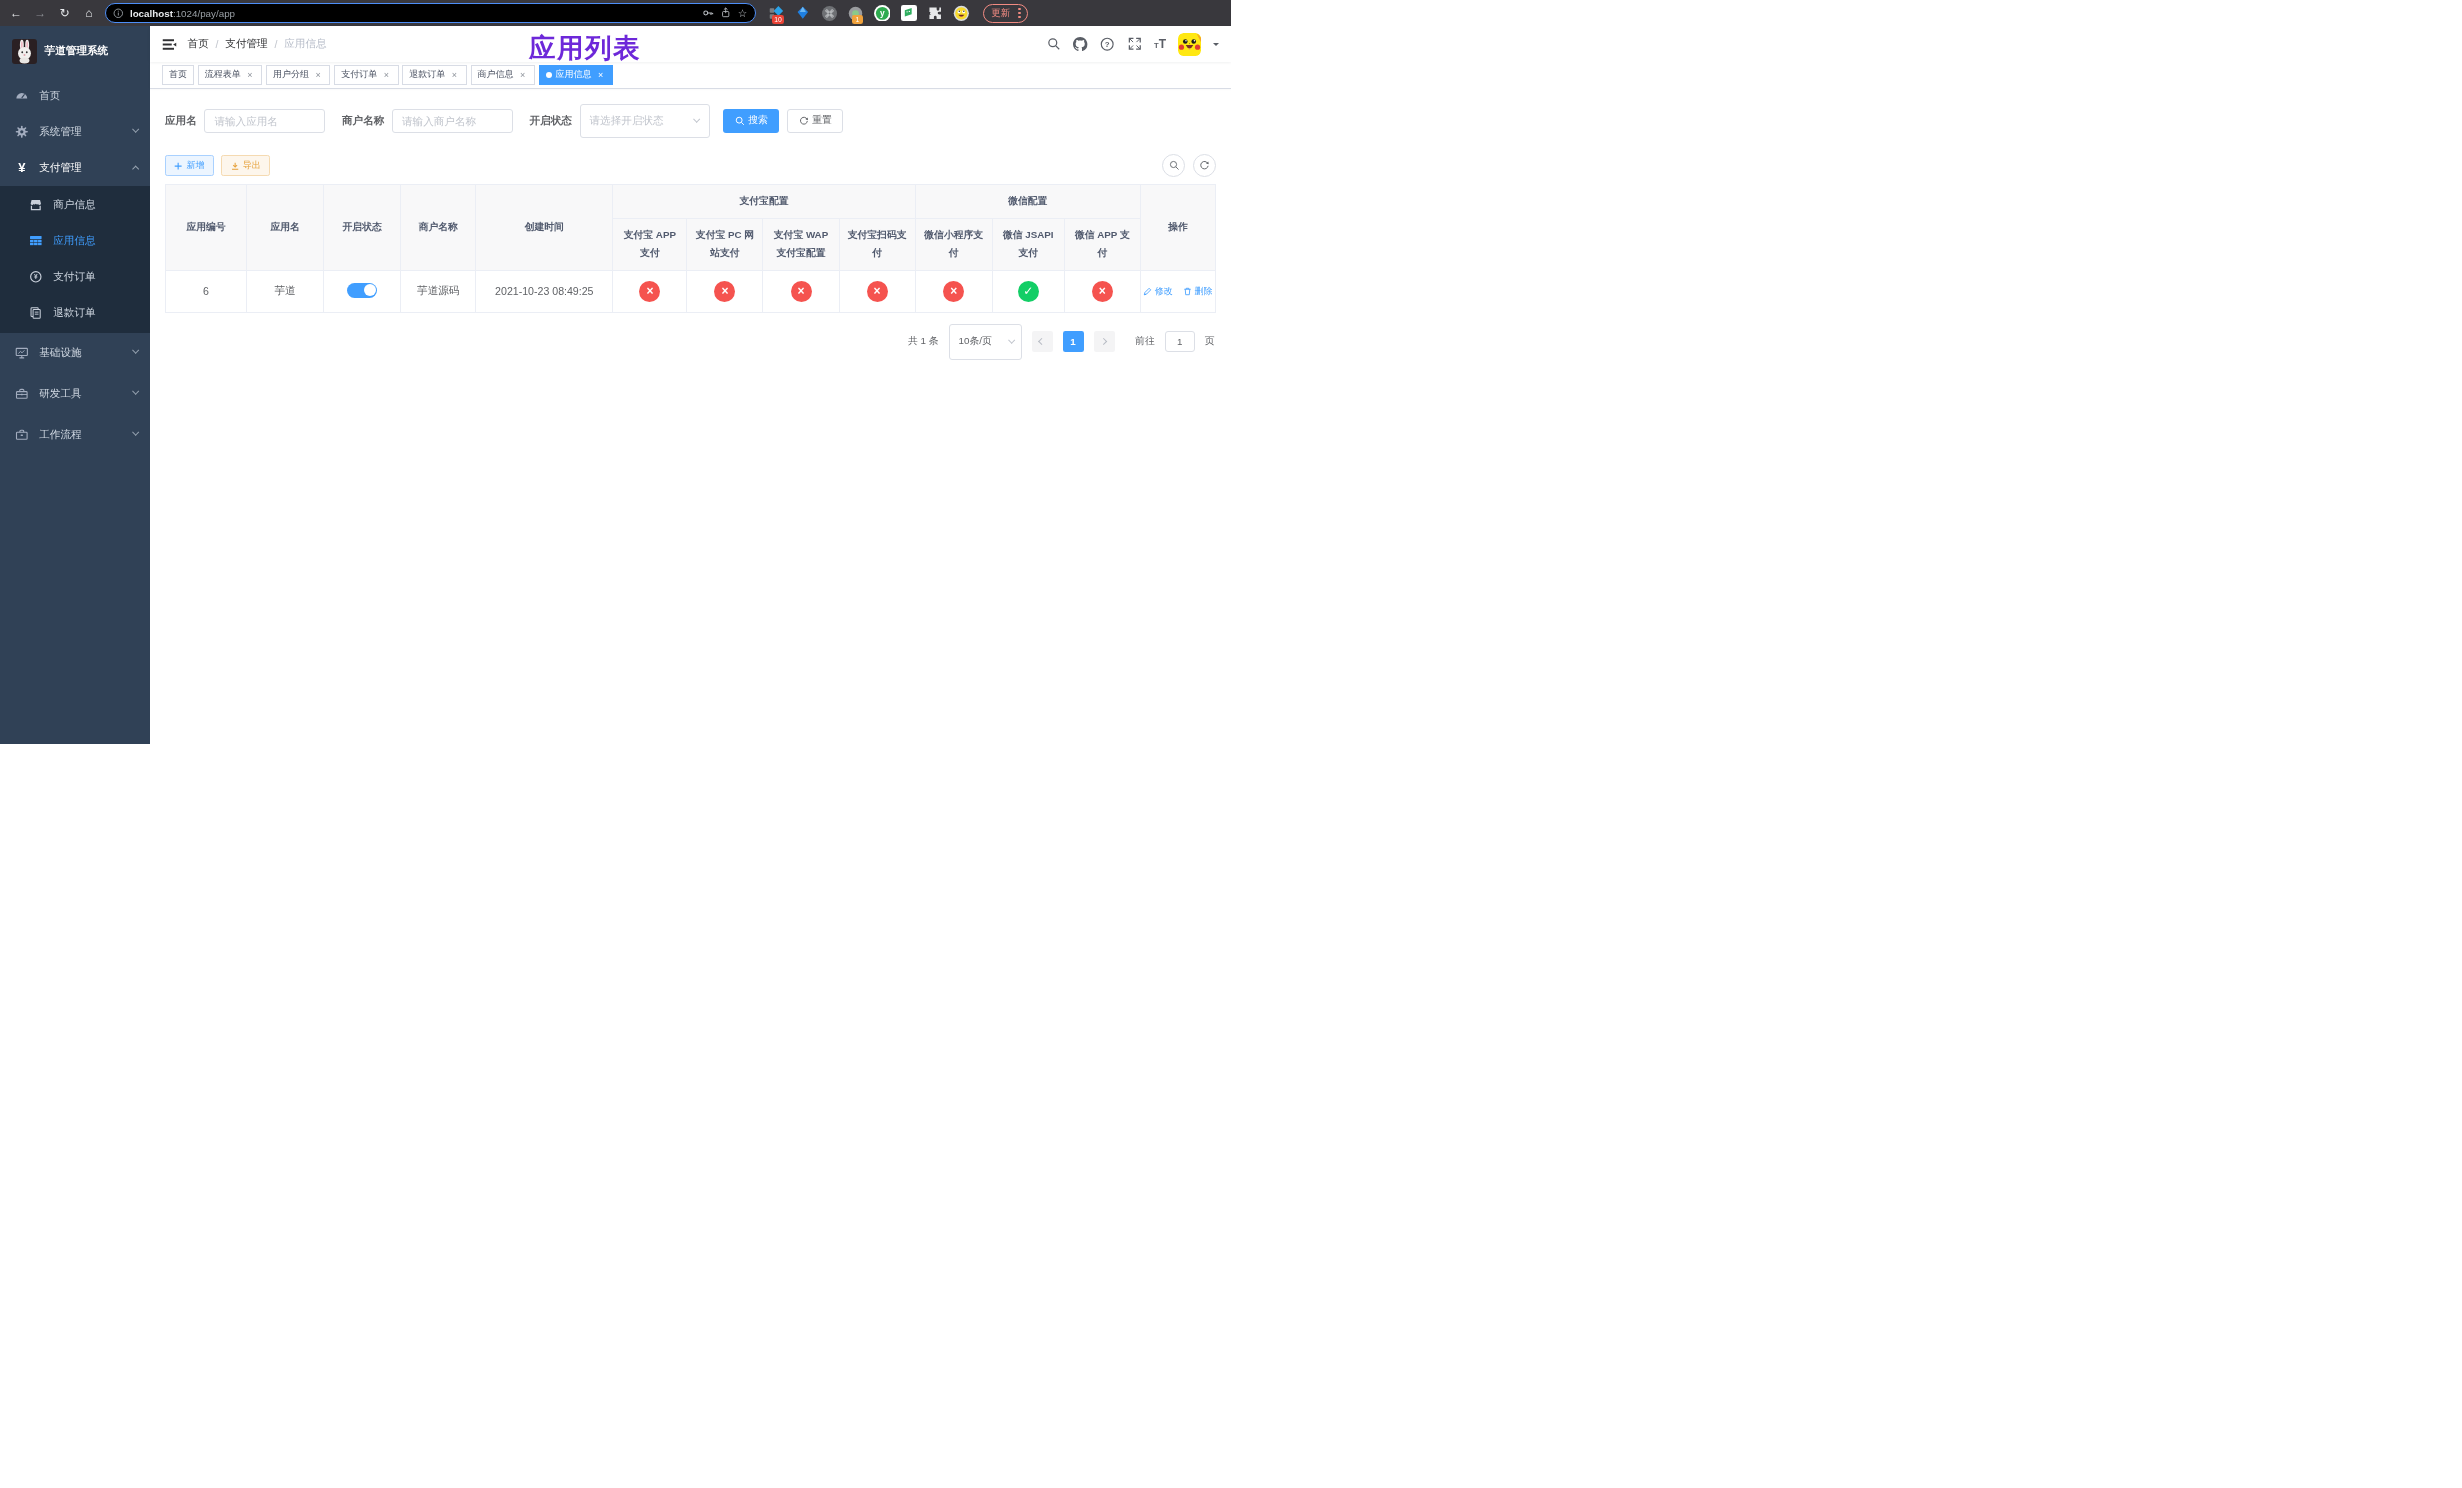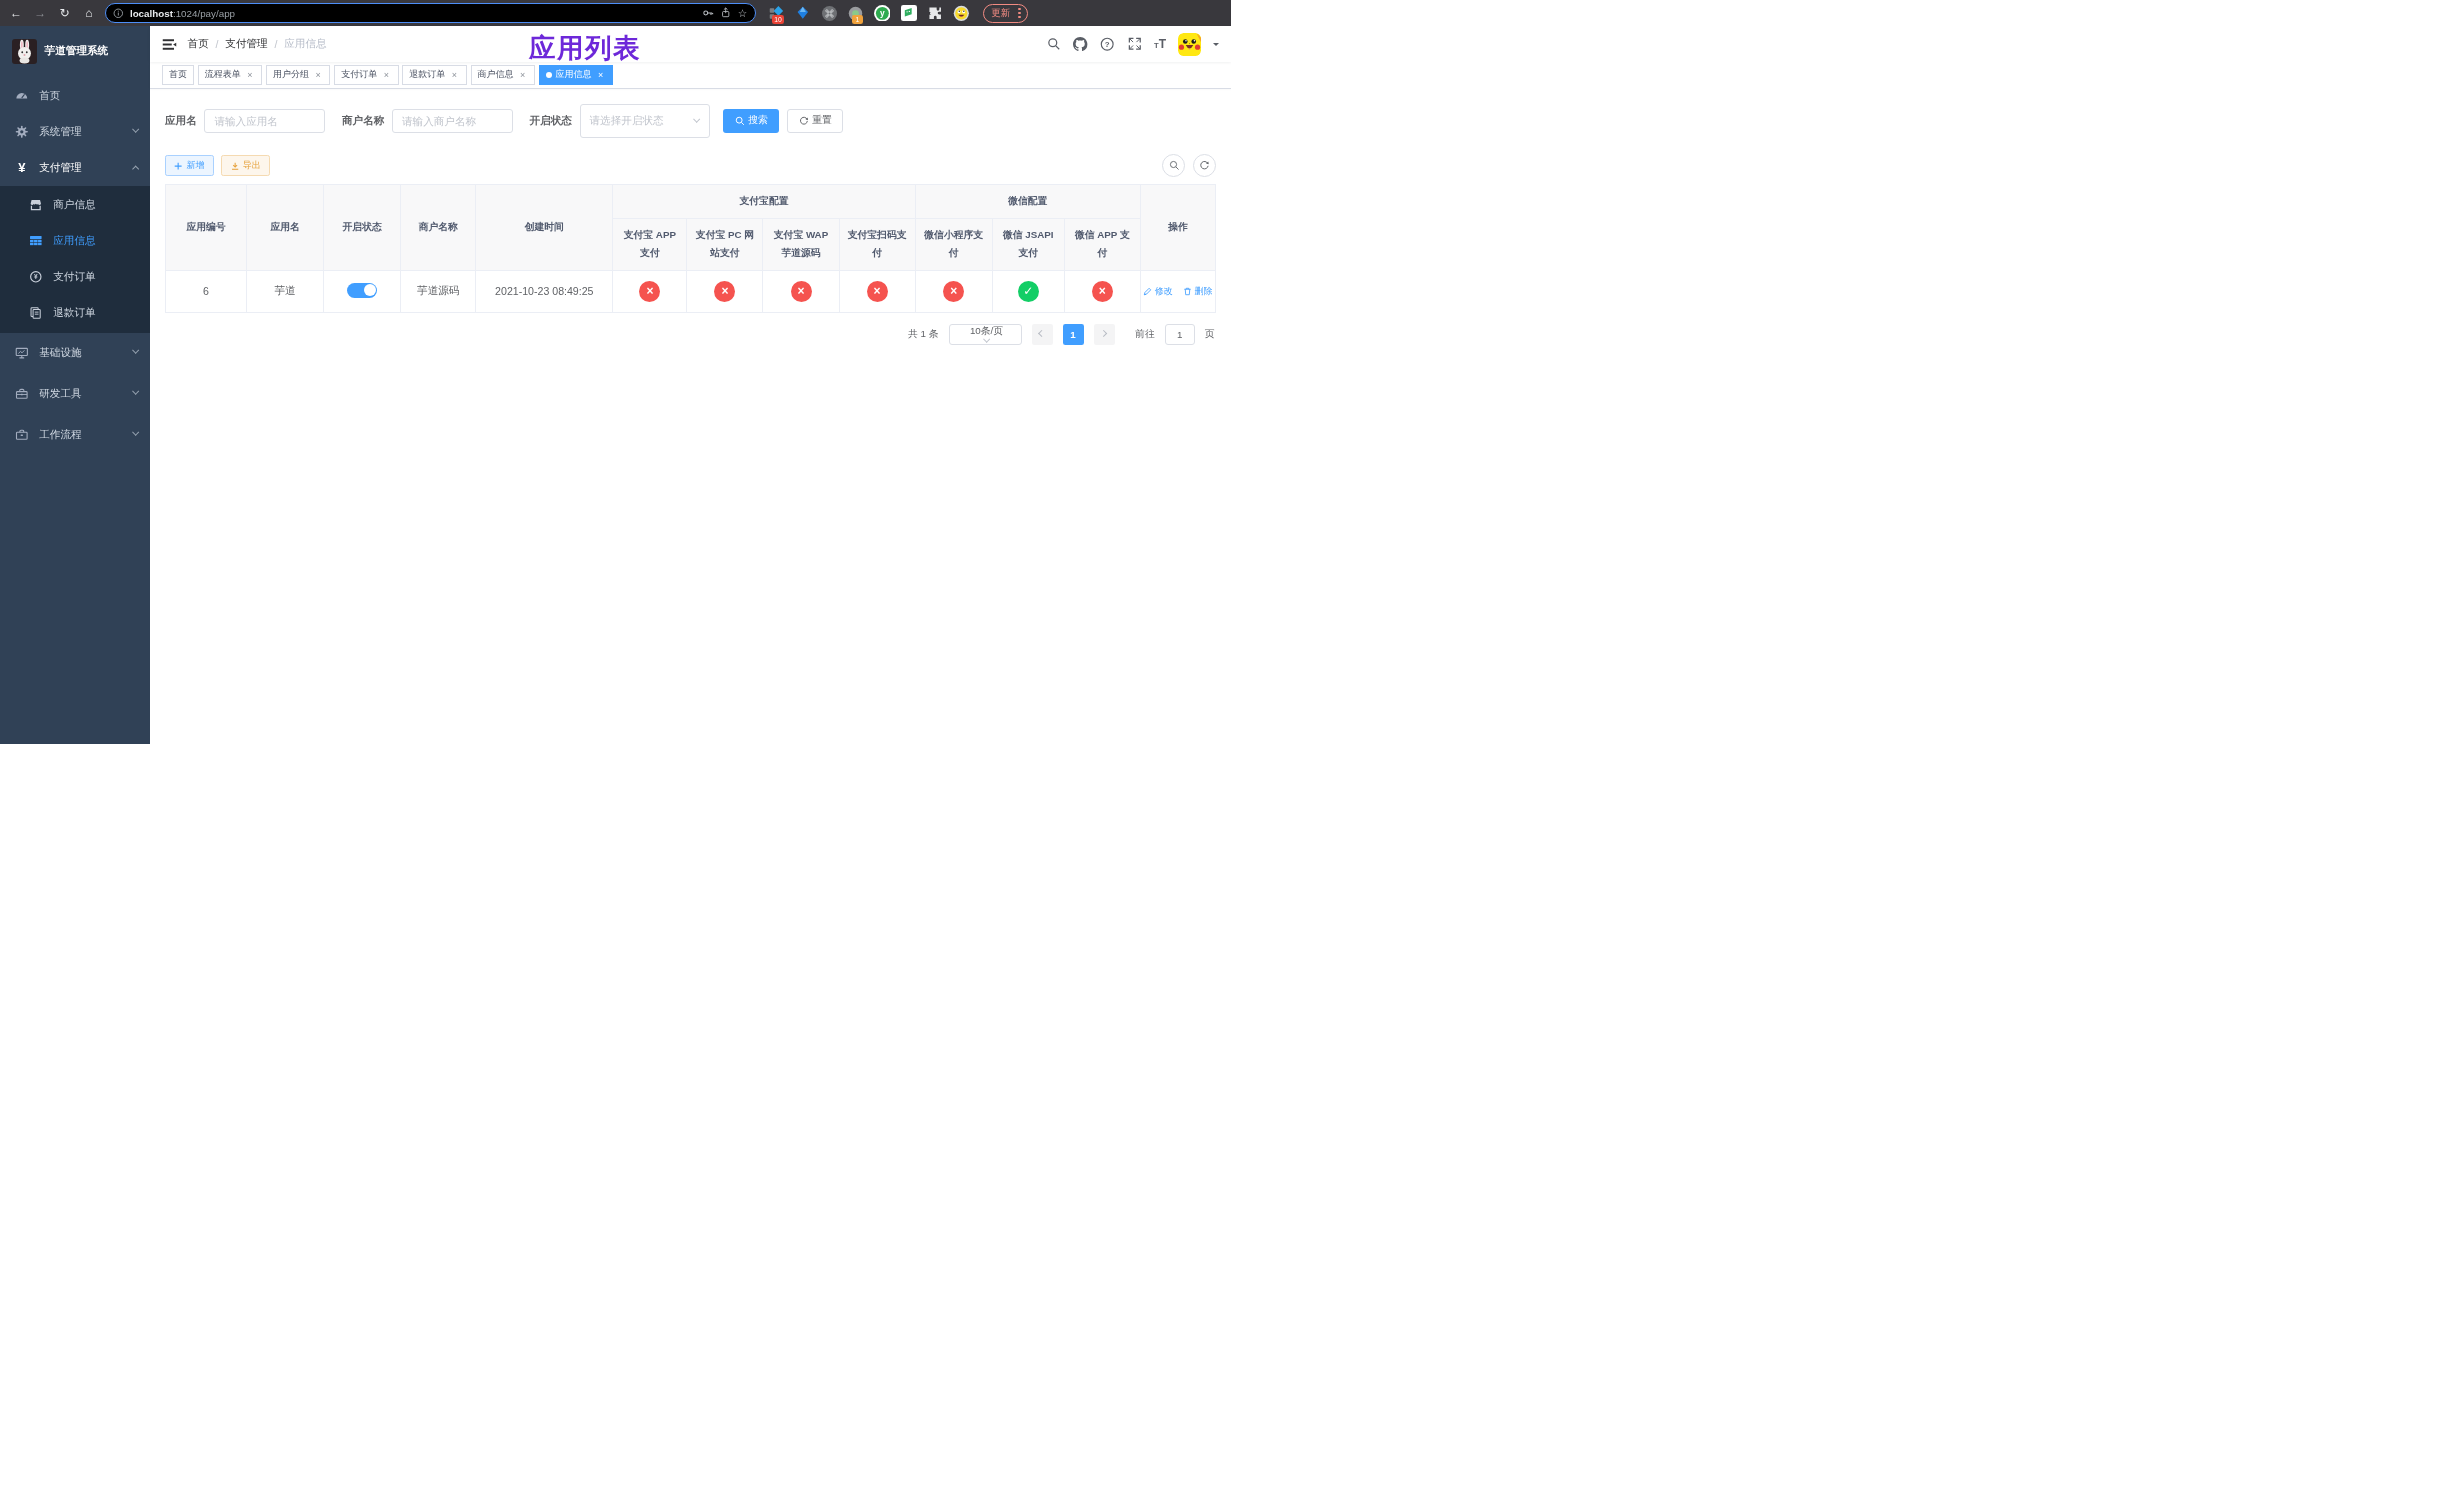--- a/index.html
+++ b/index.html
@@ -112,22 +112,22 @@
   .status-circle.err { background:#f5534f; }
   .status-circle.ok { background:#13ce66; }
   .toggle { width:30px; height:15px; border-radius:7.6px; background:#409eff; position:relative; display:inline-block; cursor:pointer; }
   .toggle .knob { position:absolute; right:1.5px; top:1.5px; width:12px; height:12px; border-radius:50%; background:#fff; }
   .op-link { color:#409eff; font-size:9px; cursor:pointer; display:inline-flex; align-items:center; gap:2.3px; }
   .op-link + .op-link { margin-left:7.6px; }
 
   
   .pagination { display:flex; align-items:center; justify-content:flex-end; gap:10px; margin:10.6px 0 0; padding-right:1.5px;
     font-size:9.8px; color:#606266; width:1051px; }
-  .psize { width:73px; height:21px; border:0.8px solid #dcdfe6; border-radius:3px; display:flex; align-items:center;
-    justify-content:space-between; padding:0 6px 0 9px; cursor:pointer; color:#606266;flex-direction:column; }
+  .psize { width:73px; height:36px; border:0.8px solid #dcdfe6; border-radius:3px; display:flex; align-items:center;
+    justify-content:space-between; padding:0 6px 0 9px; cursor:pointer; color:#606266; }
   .pg-btn { width:21px; height:21px; border-radius:2.3px; background:#f4f4f5; display:flex; align-items:center;
     justify-content:center; cursor:pointer; }
   .pg-btn .chvl { width:5.3px; height:5.3px; border-left:1.1px solid #b8bcc4; border-bottom:1.1px solid #b8bcc4; transform:rotate(45deg); }
   .pg-btn .chvr { width:5.3px; height:5.3px; border-right:1.1px solid #b8bcc4; border-top:1.1px solid #b8bcc4; transform:rotate(45deg); }
   .pg-btn.cur { background:#409eff; color:#fff; font-weight:bold; font-size:9.8px; }
   .goto-input { width:30px; height:21px; border:0.8px solid #dcdfe6; border-radius:3px; text-align:center; font-size:9.8px; color:#606266; font-family:inherit; }
 </style>
 </head>
 <body>
 
@@ -543,21 +543,21 @@
             <th rowspan="2">开启状态</th>
             <th rowspan="2">商户名称</th>
             <th rowspan="2">创建时间</th>
             <th colspan="4">支付宝配置</th>
             <th colspan="3">微信配置</th>
             <th rowspan="2">操作</th>
           </tr>
           <tr class="sub">
             <th>支付宝 APP 支付</th>
             <th>支付宝 PC 网站支付</th>
-            <th>支付宝 WAP 芋道源码</th>
+            <th>支付宝 WAP 支付宝配置</th>
             <th>支付宝扫码支付</th>
             <th>微信小程序支付</th>
             <th>微信 JSAPI 支付</th>
             <th>微信 APP 支付</th>
           </tr>
         </thead>
         <tbody>
           <tr>
             <td>6</td>
             <td>芋道</td>

